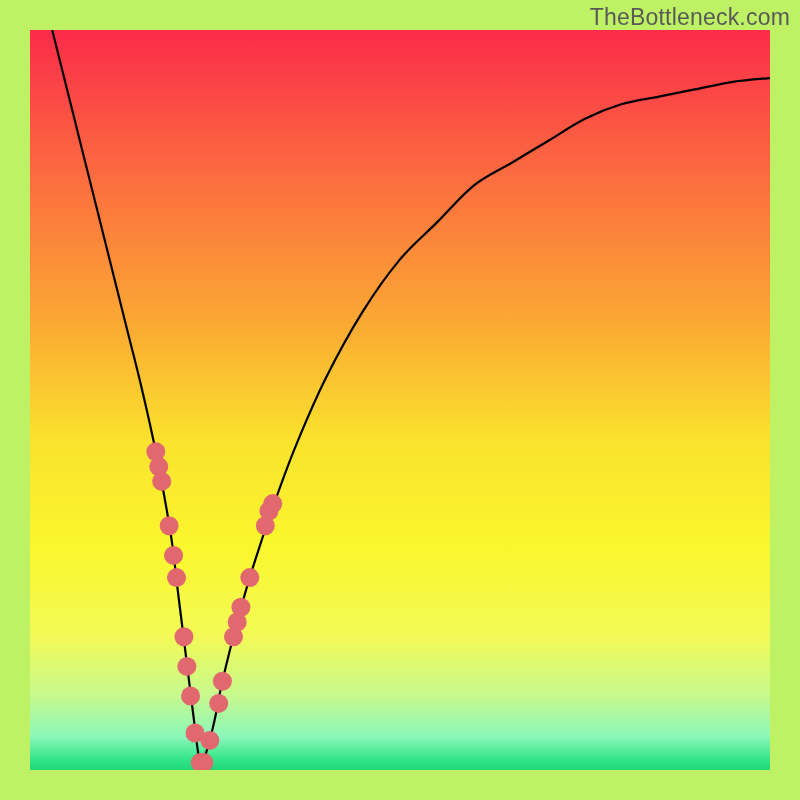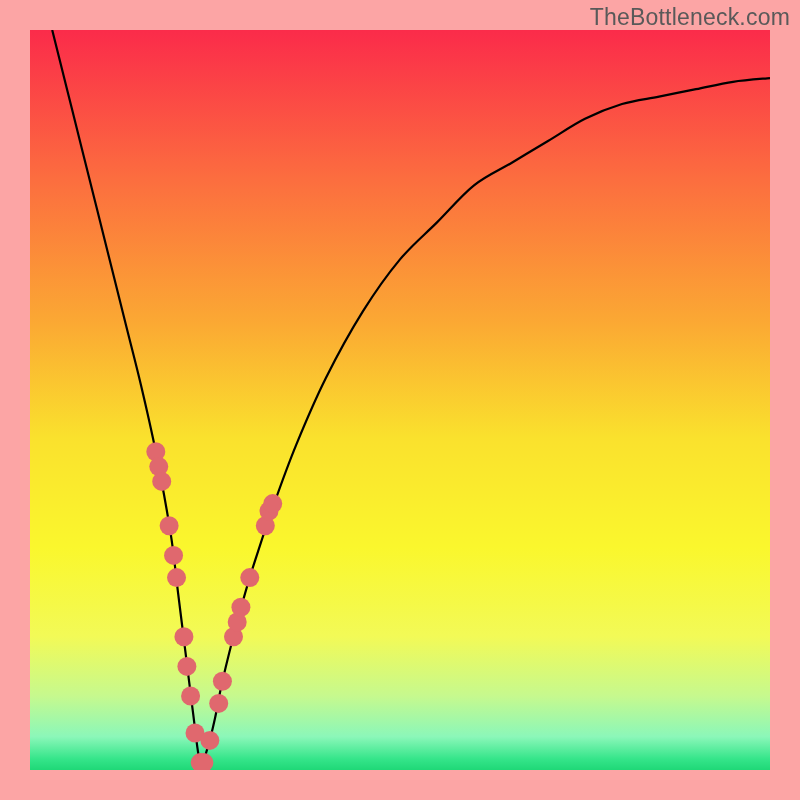--- a/index.html
+++ b/index.html
@@ -9,21 +9,21 @@
     height: 800px;
     overflow: hidden;
     background: #000;
     font-family: Arial, Helvetica, sans-serif;
   }
   .frame {
     position: absolute;
     left: 0; top: 0;
     width: 800px;
     height: 800px;
-    background: #fca5a5;
+    background: #bef264;
   }
   .plot {
     position: absolute;
     left: 30px;
     top: 30px;
     width: 740px;
     height: 740px;
     
   }
   .watermark {

